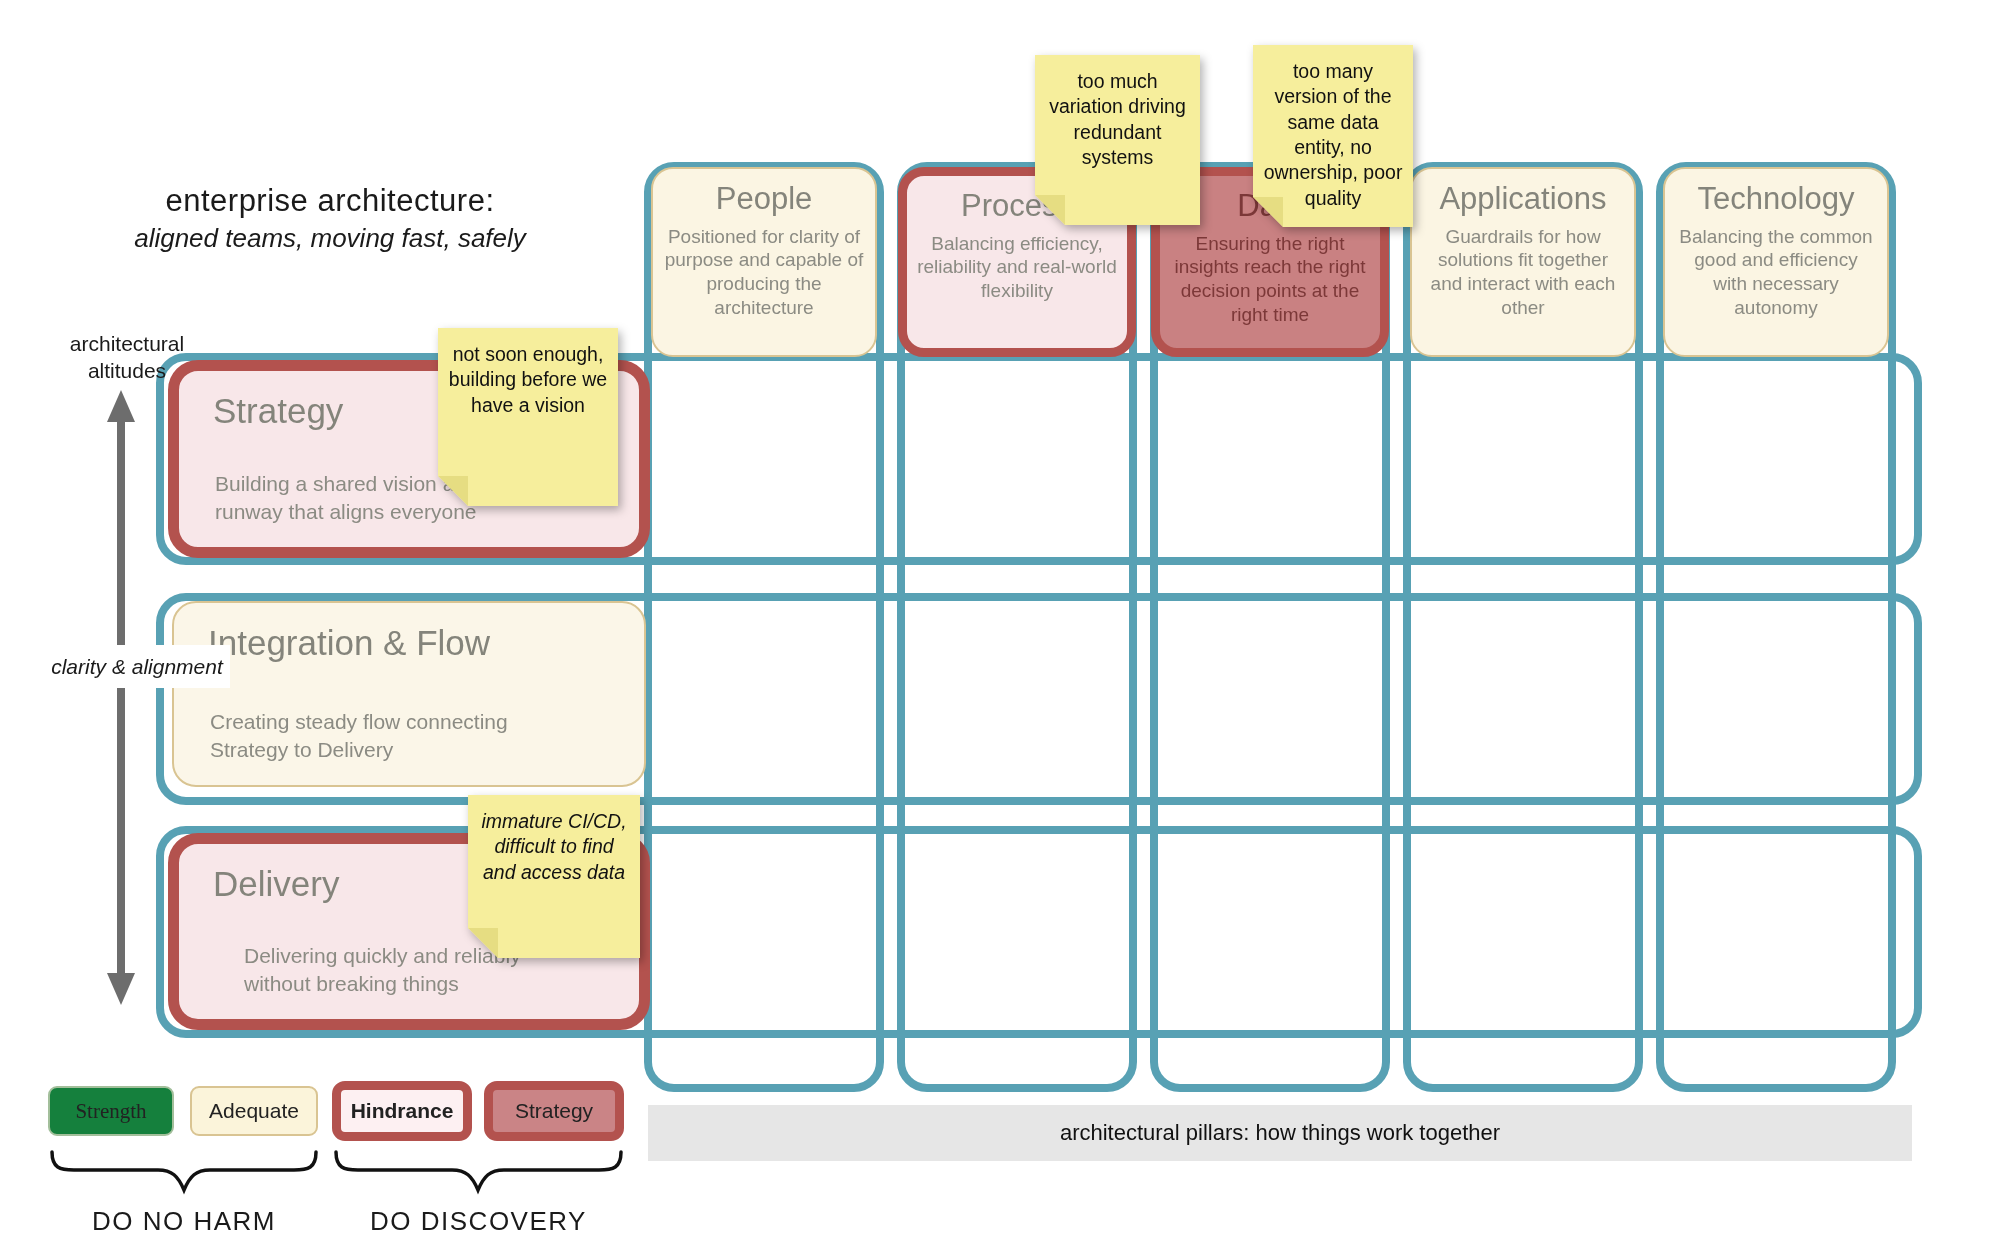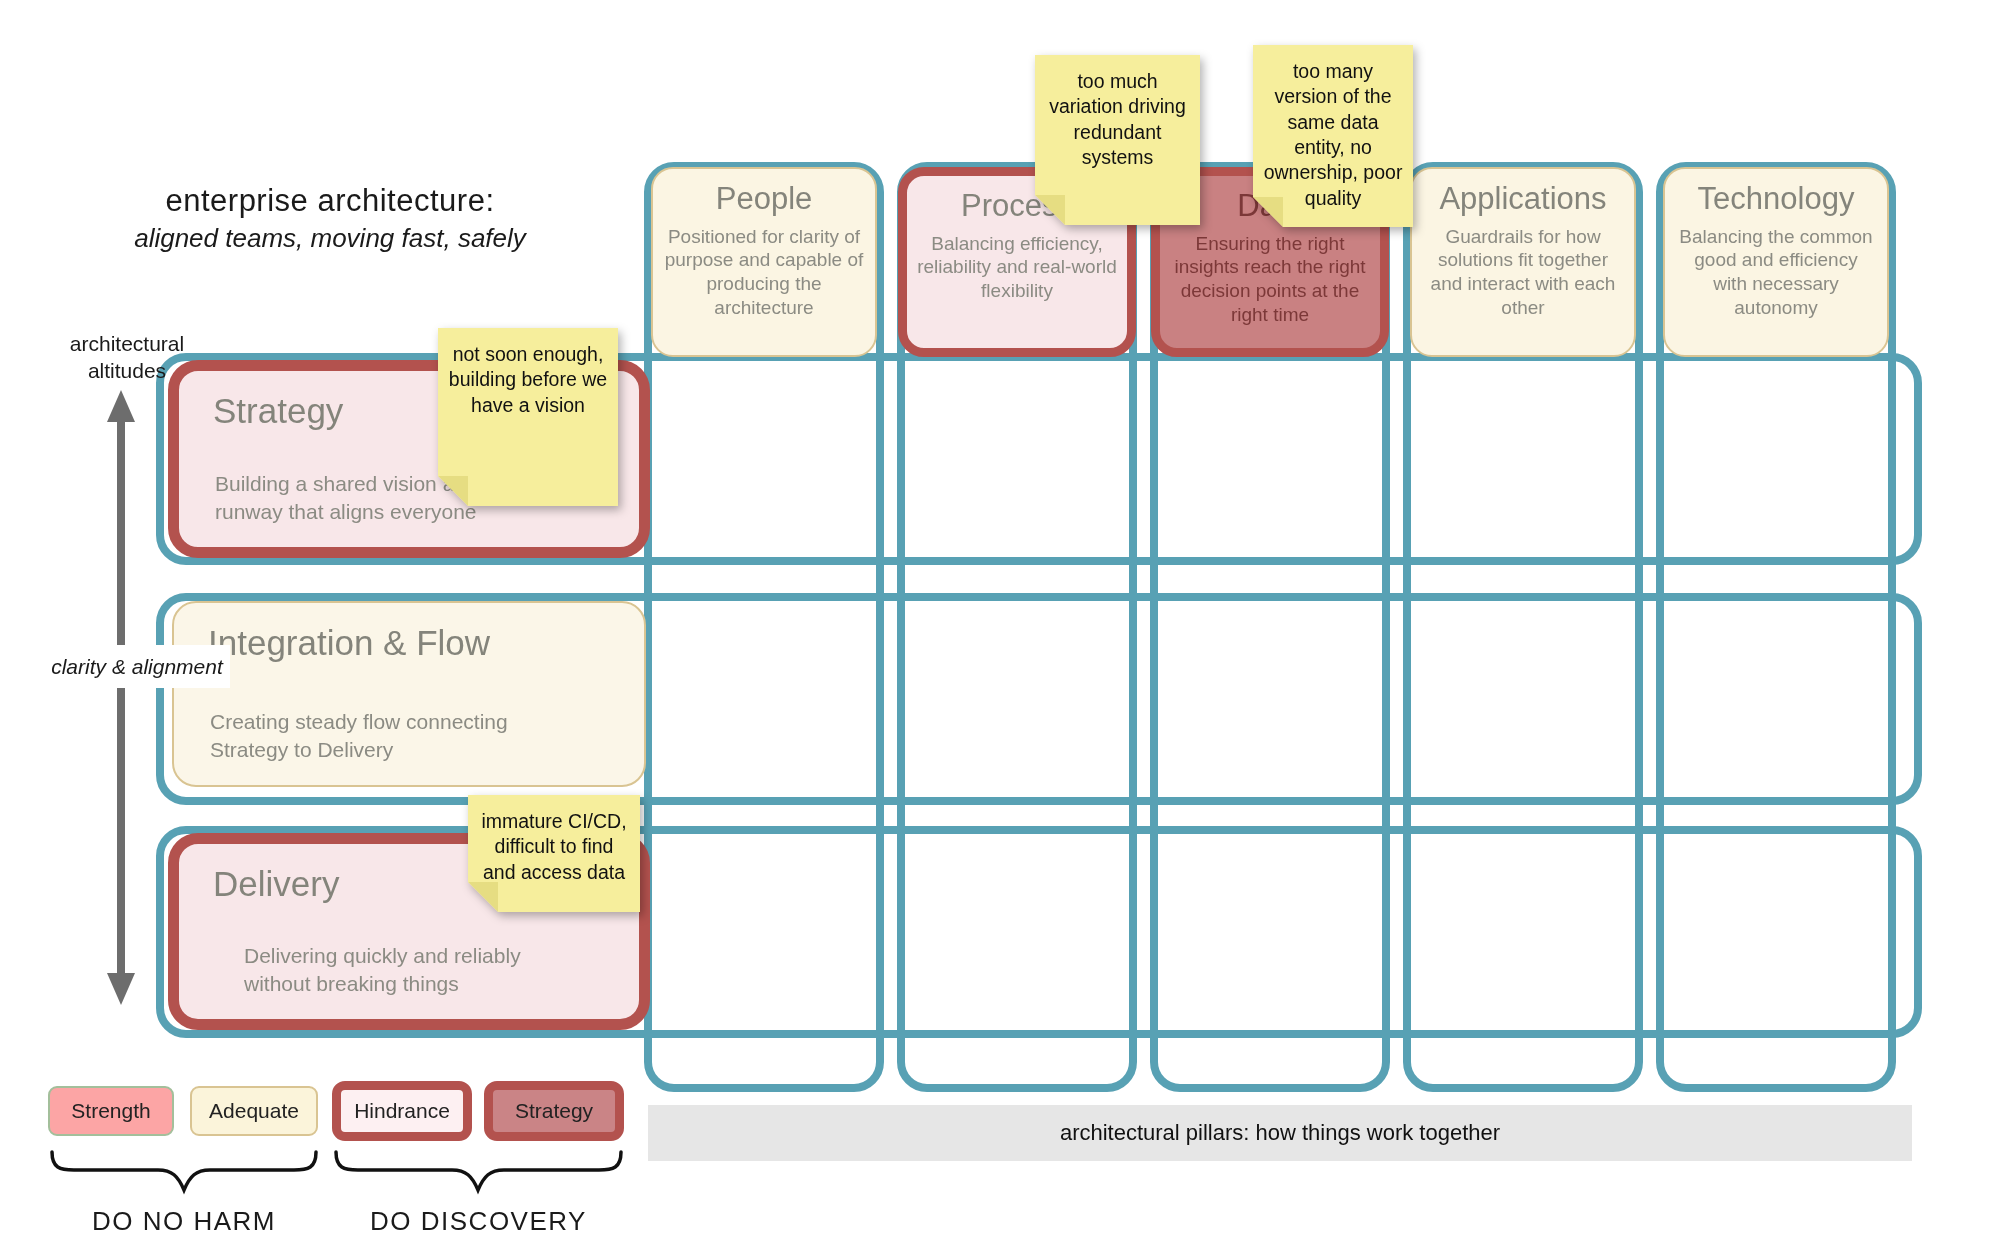--- a/index.html
+++ b/index.html
@@ -48,23 +48,23 @@
             font-size:21px;font-style:italic;line-height:1.3;background:#ffffff;padding:8px 0;}
   .arrow-shaft{position:absolute;left:117px;top:414px;width:8px;height:572px;background:#6d6d6d;}
   .arrow-head{position:absolute;left:107px;width:0;height:0;
               border-left:14px solid transparent;border-right:14px solid transparent;}
   .arrow-head.up{top:390px;border-bottom:32px solid #6d6d6d;}
   .arrow-head.down{top:973px;border-top:32px solid #6d6d6d;}
 
   
   .chip{position:absolute;box-sizing:border-box;display:flex;align-items:center;justify-content:center;
         font-size:21px;color:#222;}
-  .chip.strength{background:#fca5a5;border:2px solid #a3bf9b;border-radius:9px;}
+  .chip.strength{background:#15803d;border:2px solid #a3bf9b;border-radius:9px;font-family:Liberation Serif, serif;}
   .chip.adequate{background:#fbf4da;border:2px solid #d9c492;border-radius:9px;}
-  .chip.hindrance{background:#fdf0f2;border:9px solid #b3524e;border-radius:13px;}
+  .chip.hindrance{background:#fdf0f2;border:9px solid #b3524e;border-radius:13px;font-weight:bold;}
   .chip.problem{background:#ca8486;border:9px solid #b3524e;border-radius:13px;}
   .brace{position:absolute;}
   .group-label{position:absolute;text-align:center;font-size:26px;letter-spacing:1.5px;font-weight:500;}
 
   
   .pillars-bar{position:absolute;left:648px;top:1105px;width:1264px;height:56px;background:#e6e6e6;
                display:flex;align-items:center;justify-content:center;font-size:22px;color:#111;}
 </style>
 </head>
 <body>
@@ -126,21 +126,21 @@
       <div class="sticky-text">too many version of the same data entity, no ownership, poor quality</div>
       <div class="sticky-fold"></div>
     </div>
   </div>
   <div class="sticky" style="left:438px;top:328px;width:180px;height:178px;">
     <div class="sticky-body">
       <div class="sticky-text">not soon enough, building before we have a vision</div>
       <div class="sticky-fold"></div>
     </div>
   </div>
-  <div class="sticky" style="left:468px;top:795px;width:172px;height:117px;">
+  <div class="sticky" style="left:468px;top:795px;width:172px;height:163px;font-style:italic;">
     <div class="sticky-body">
       <div class="sticky-text">immature CI/CD, difficult to find and access data</div>
       <div class="sticky-fold"></div>
     </div>
   </div>
 
   <div class="main-title">
     <div class="t1">enterprise architecture:</div>
     <div class="t2">aligned teams, moving fast, safely</div>
   </div>

